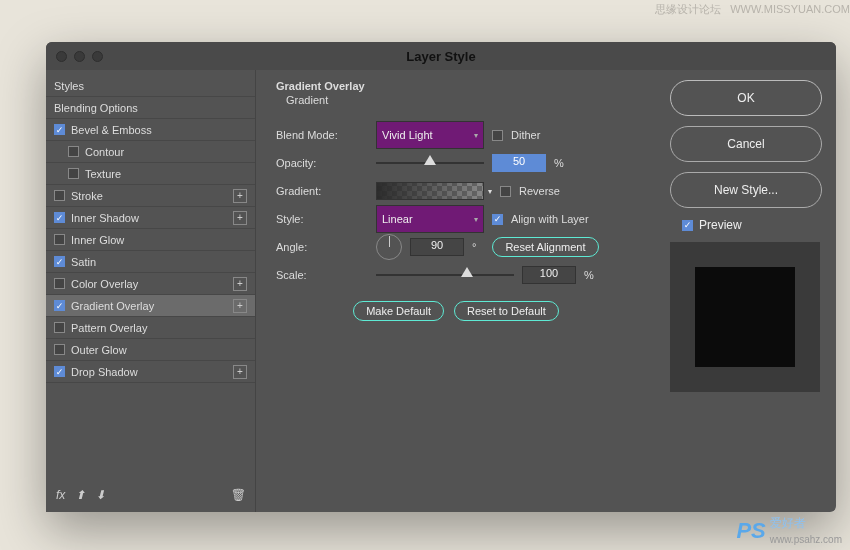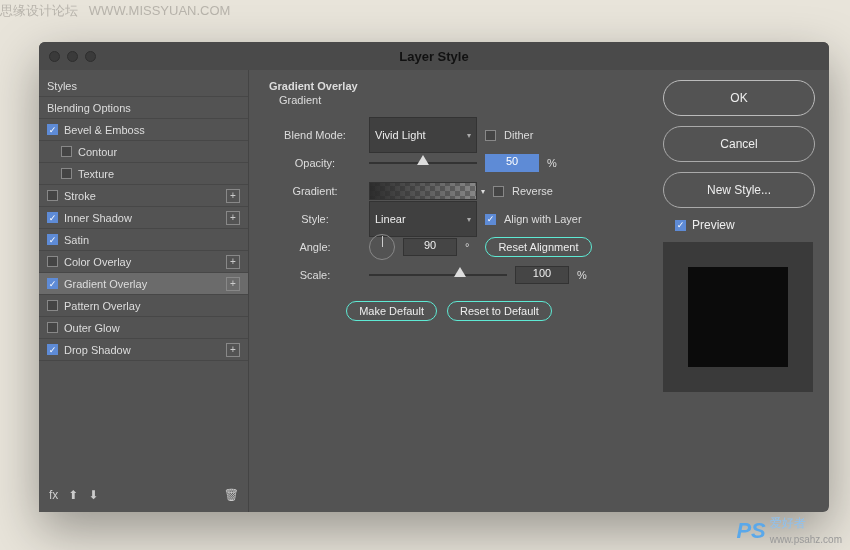--- a/index.html
+++ b/index.html
@@ -1,57 +1,57 @@
 <!DOCTYPE html>
 <html><head>
 <meta charset="utf-8">
 <style>
 * { box-sizing: border-box; margin: 0; padding: 0; font-family: "Helvetica Neue", Arial, sans-serif; }
 body { background: #e8e4da; width: 850px; height: 550px; overflow: hidden; position: relative; }
-.dialog { position: absolute; left: 39px; top: 42px; width: 790px; height: 470px; background: #535353; box-shadow: 0 18px 50px rgba(0,0,0,0.35); border-radius: 6px; }
+.dialog { position: absolute; left: 46px; top: 42px; width: 790px; height: 470px; background: #535353; box-shadow: 0 18px 50px rgba(0,0,0,0.35); border-radius: 6px; }
 .titlebar { height: 28px; display: flex; align-items: center; background: #4a4a4a; border-top-left-radius: 6px; border-top-right-radius: 6px; position: relative; }
 .traffic { display: flex; gap: 7px; padding-left: 10px; }
 .traffic span { width: 11px; height: 11px; border-radius: 50%; background: #3a3a3a; border: 1px solid #2e2e2e; }
 .titlebar .title { position: absolute; left: 0; right: 0; text-align: center; font-size: 13px; color: #111; font-weight: 600; }
 .content { display: flex; height: calc(100% - 28px); }
 .sidebar { width: 210px; background: #535353; padding: 5px 0; border-right: 1px solid #444; }
 .side-row { display: flex; align-items: center; justify-content: space-between; height: 22px; padding: 0 8px; font-size: 11px; color: #ddd; border-bottom: 1px solid #474747; cursor: pointer; }
 .side-row.sel { background: #6b6b6b; }
 .side-row .chk { display: flex; align-items: center; gap: 6px; }
 .chkbox { width: 11px; height: 11px; border: 1px solid #888; background: #444; display: inline-flex; align-items: center; justify-content: center; font-size: 9px; color: #fff; }
 .chkbox.on { background: #5e8bd6; border-color: #5e8bd6; }
 .indent { padding-left: 22px; text-align: center; }
 .plus { width: 14px; height: 14px; border: 1px solid #888; display: flex; align-items: center; justify-content: center; font-size: 10px; color: #ccc; }
 .side-footer { display: flex; justify-content: space-between; align-items: center; padding: 6px 10px; position: absolute; bottom: 4px; left: 0; width: 210px; color: #ccc; font-size: 12px; }
-.side-footer .grp { display: flex; gap: 10px; align-items: flex-end; }
+.side-footer .grp { display: flex; gap: 10px; align-items: flex-end; font-style: italic; }
 .center { flex: 1; padding: 10px 20px; color: #ddd; font-size: 11px; }
 .panel-title { font-weight: 600; font-size: 11px; margin-bottom: 2px; }
 .panel-sub { padding-left: 10px; margin-bottom: 16px; }
 .row { display: flex; align-items: center; height: 26px; gap: 8px; margin-bottom: 2px; }
-.row .lbl { width: 92px; text-align: center; }
-.select { background: #404040; border: 1px solid #333; height: 36px; color: #eee; font-size: 11px; padding: 0 5px; display: flex; align-items: center; justify-content: space-between; }
+.row .lbl { width: 92px; text-align: left; }
+.select { background: #701a75; border: 1px solid #333; height: 28px; color: #eee; font-size: 11px; padding: 0 5px; display: flex; align-items: center; justify-content: space-between; }
 .select .car { font-size: 8px; margin-left: 6px; color: #aaa; }
 .slider-track { position: relative; width: 108px; height: 14px; display: flex; align-items: center; }
 .slider-line { width: 100%; height: 2px; background: #333; }
 .slider-thumb { position: absolute; width: 0; height: 0; border-left: 6px solid transparent; border-right: 6px solid transparent; border-bottom: 10px solid #ddd; top: -1px; transform: translateX(-50%); }
 .numbox { width: 54px; height: 18px; background: #454545; border: 1px solid #333; color: #eee; font-size: 11px; text-align: center; }
 .numbox.hl { background: #5e8bd6; color: #fff; border-color: #5e8bd6; }
 .grad-preview { width: 108px; height: 18px; background: repeating-conic-gradient(#888 0% 25%, #666 0% 50%) 0/10px 10px; border: 1px solid #333; position: relative; }
 .grad-preview::after { content:""; position:absolute; inset:0; background: linear-gradient(90deg, rgba(40,40,40,0.95), rgba(40,40,40,0)); }
 .angle-dial { width: 26px; height: 26px; border: 1px solid #888; border-radius: 50%; position: relative; }
 .angle-dial::after { content:""; position:absolute; left: 50%; bottom: 50%; width: 1px; height: 11px; background: #ccc; }
 .btn-round { border: 1px solid #5eead4; border-radius: 14px; color: #eee; font-size: 12px; height: 22px; padding: 0 12px; display: flex; align-items: center; justify-content: center; background: transparent; cursor: pointer; }
 .btn-small { height: 20px; font-size: 11px; }
 .right { width: 180px; padding: 10px 14px; }
 .rbtn { width: 152px; height: 36px; margin-bottom: 10px; border: 1px solid #aaa; border-radius: 20px; display:flex; align-items:center; justify-content:center; color:#eee; font-size:12px; cursor:pointer; }
 .rbtn.primary { border-color:#bbb; }
 .preview-row { display:flex; align-items:center; gap:6px; margin: 6px 0 10px 12px; font-size:12px; color:#eee; }
 .preview-box { width:150px; height:150px; background:#3a3a3a; display:flex; align-items:center; justify-content:center; }
 .preview-inner { width:100px; height:100px; background:#0b0b0b; }
-.watermark-t { position:absolute; top:2px; left:0; right:0; text-align:left; font-size:13px; color:#b8b4ac; }
+.watermark-t { position:absolute; top:2px; left:0; right:0; text-align:right; font-size:11px; color:#b8b4ac; }
 .watermark-b { position:absolute; bottom:4px; right:8px; font-size:12px; color:#8ec1ef; display:flex; align-items:center; gap:4px; }
 .watermark-b .ps { font-weight:900; font-size:22px; color:#5aa8ea; font-style:italic; }
 </style>
 </head>
 <body>
 
 <div class="watermark-t">
   <span>思缘设计论坛</span>
   &nbsp;&nbsp;<span>WWW.MISSYUAN.COM</span>
 </div>
@@ -101,20 +101,26 @@
             <span>Stroke</span>
           </span>
           <span class="plus">+</span>
         </div>
         <div class="side-row">
           <span class="chk">
             <span class="chkbox on">✓</span>
             <span>Inner Shadow</span>
           </span>
           <span class="plus">+</span>
+        </div>
+        <div class="side-row">
+          <span class="chk">
+            <span class="chkbox"></span>
+            <span>Inner Glow</span>
+          </span>
         </div>
         <div class="side-row">
           <span class="chk">
             <span class="chkbox on">✓</span>
             <span>Satin</span>
           </span>
         </div>
         <div class="side-row">
           <span class="chk">
             <span class="chkbox"></span>

